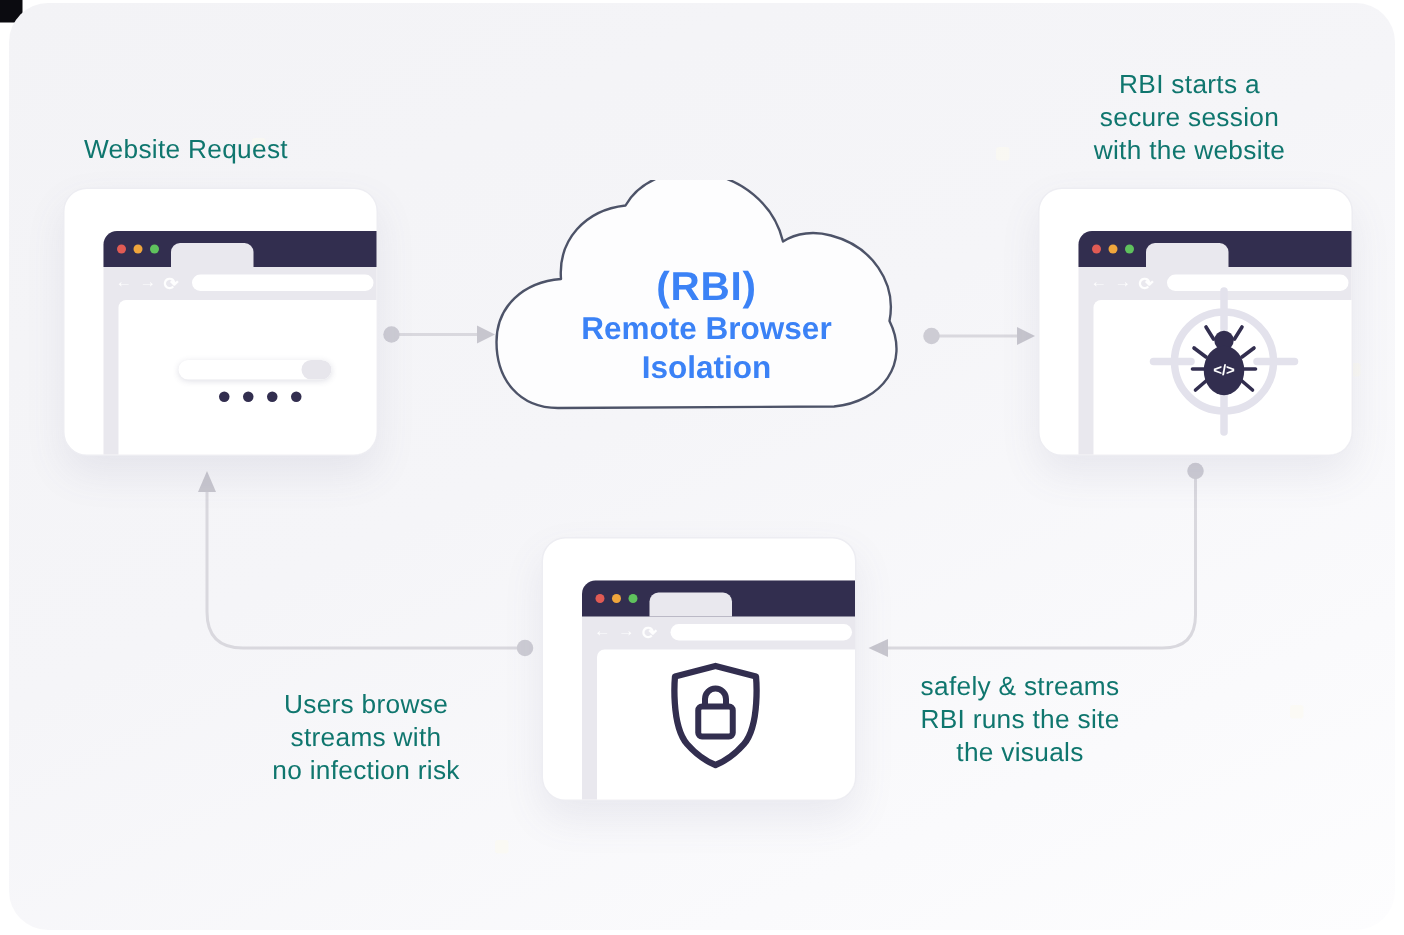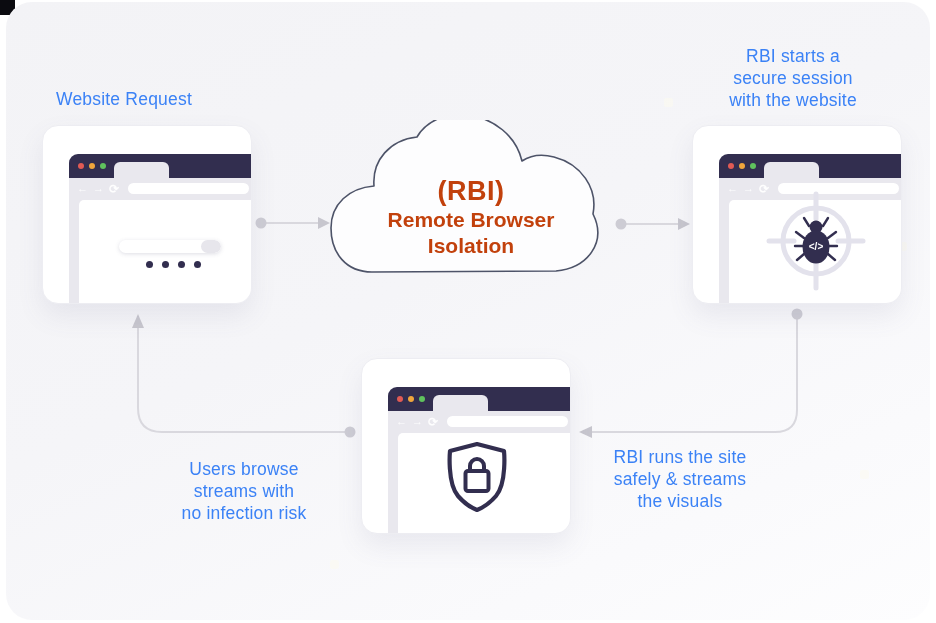--- a/index.html
+++ b/index.html
@@ -11,21 +11,21 @@
   .notch{position:absolute;left:0;top:0;width:15px;height:15px;background:#0b0b10;}
   .panel{
     position:absolute;left:6px;top:2px;right:6px;bottom:3px;
     border-radius:26px;
     background:linear-gradient(155deg,#f3f3f6 0%,#f5f5f8 45%,#fafafc 80%,#fdfdfe 100%);
   }
   .bg-square{position:absolute;width:9px;height:9px;border-radius:2px;background:#fbfaee;opacity:.55;}
 
   
   .caption{
-    position:absolute;color:#3b82f6;font-size:17.5px;line-height:22px;
+    position:absolute;color:#0f766e;font-size:17.5px;line-height:22px;
     letter-spacing:.2px;
   }
   .caption.center{text-align:center;width:210px;}
 
   
   .card{
     position:absolute;width:208px;height:177px;background:#ffffff;
     border:1px solid #ededf2;border-radius:16px;overflow:hidden;
     box-shadow:0 12px 26px rgba(95,95,135,.10);
   }
@@ -60,21 +60,21 @@
     position:absolute;left:40px;top:40px;width:102px;height:13px;border-radius:7px;
     background:#ffffff;box-shadow:0 1px 4px rgba(70,70,110,.18);overflow:hidden;
   }
   .progress-rest{position:absolute;right:0;top:0;width:20px;height:13px;background:#e7e6ec;border-radius:7px;}
   .loaddots{position:absolute;left:67px;top:61px;display:flex;gap:9px;}
   .loaddot{width:7px;height:7px;border-radius:50%;background:#322e4f;}
 
   
   .cloud-svg{position:absolute;left:326px;top:120px;pointer-events:none;}
   .cloud-text{
-    position:absolute;left:356px;top:176px;width:230px;text-align:center;color:#c2410c;
+    position:absolute;left:356px;top:176px;width:230px;text-align:center;color:#3b82f6;
   }
   .cloud-title{font-size:27px;font-weight:700;letter-spacing:.5px;}
   .cloud-sub{font-size:21px;font-weight:700;line-height:26px;margin-top:0;}
 
   .connector-svg{position:absolute;left:0;top:0;pointer-events:none;}
   .icon-svg{position:absolute;}
 </style>
 </head>
 <body>
 
@@ -134,22 +134,22 @@
   <div>with the website</div>
 </div>
 
 <div class="caption center" style="left:139px;top:458px;">
   <div>Users browse</div>
   <div>streams with</div>
   <div>no infection risk</div>
 </div>
 
 <div class="caption center" style="left:575px;top:446px;">
+  <div>safely &amp; streams</div>
   <div>RBI runs the site</div>
-  <div>safely &amp; streams</div>
   <div>the visuals</div>
 </div>
 
 <div class="card" style="left:42px;top:125px;">
   <div class="chrome">
     <div class="navybar">
       <div class="tlds">
         <div class="tld" style="background:#e15b54"></div>
         <div class="tld" style="background:#f0a63c"></div>
         <div class="tld" style="background:#5fc25d"></div>

